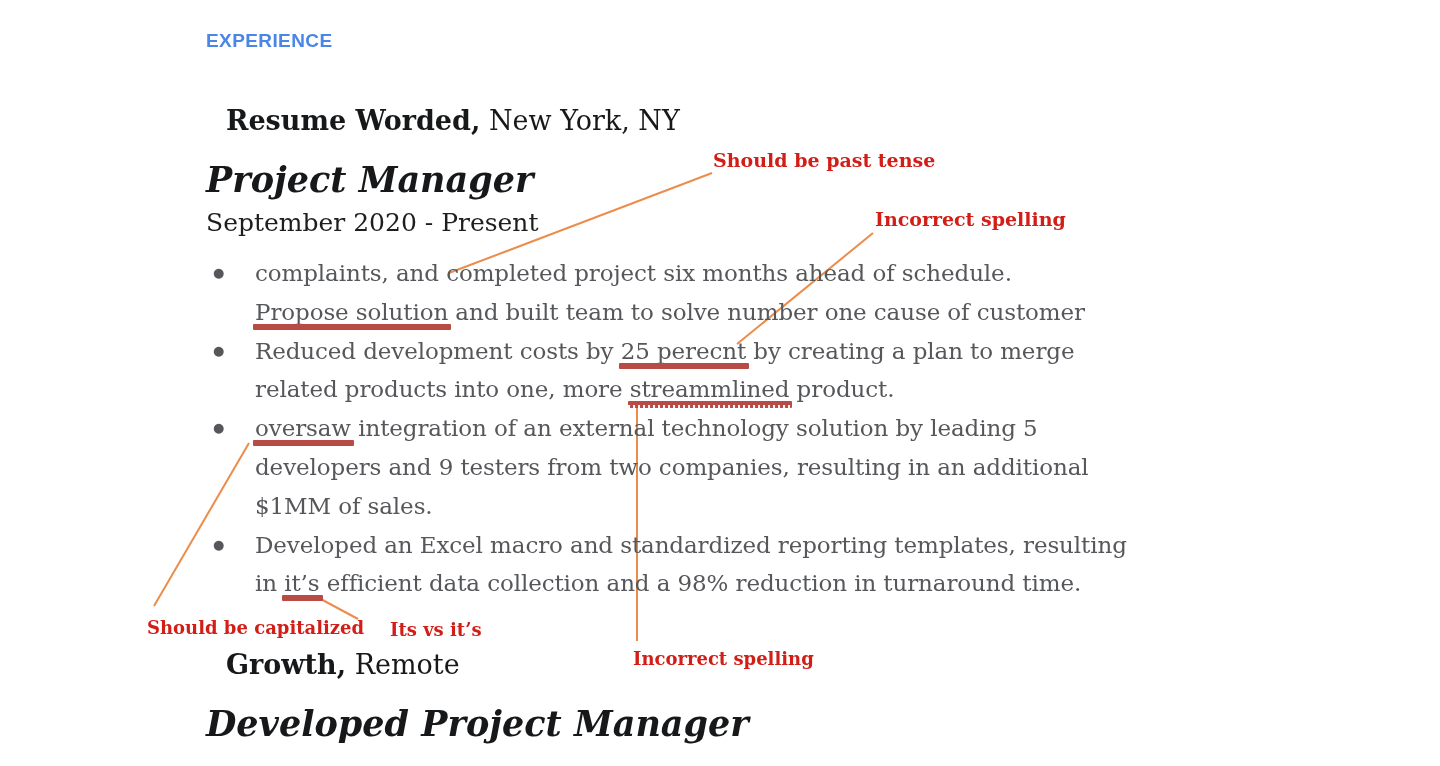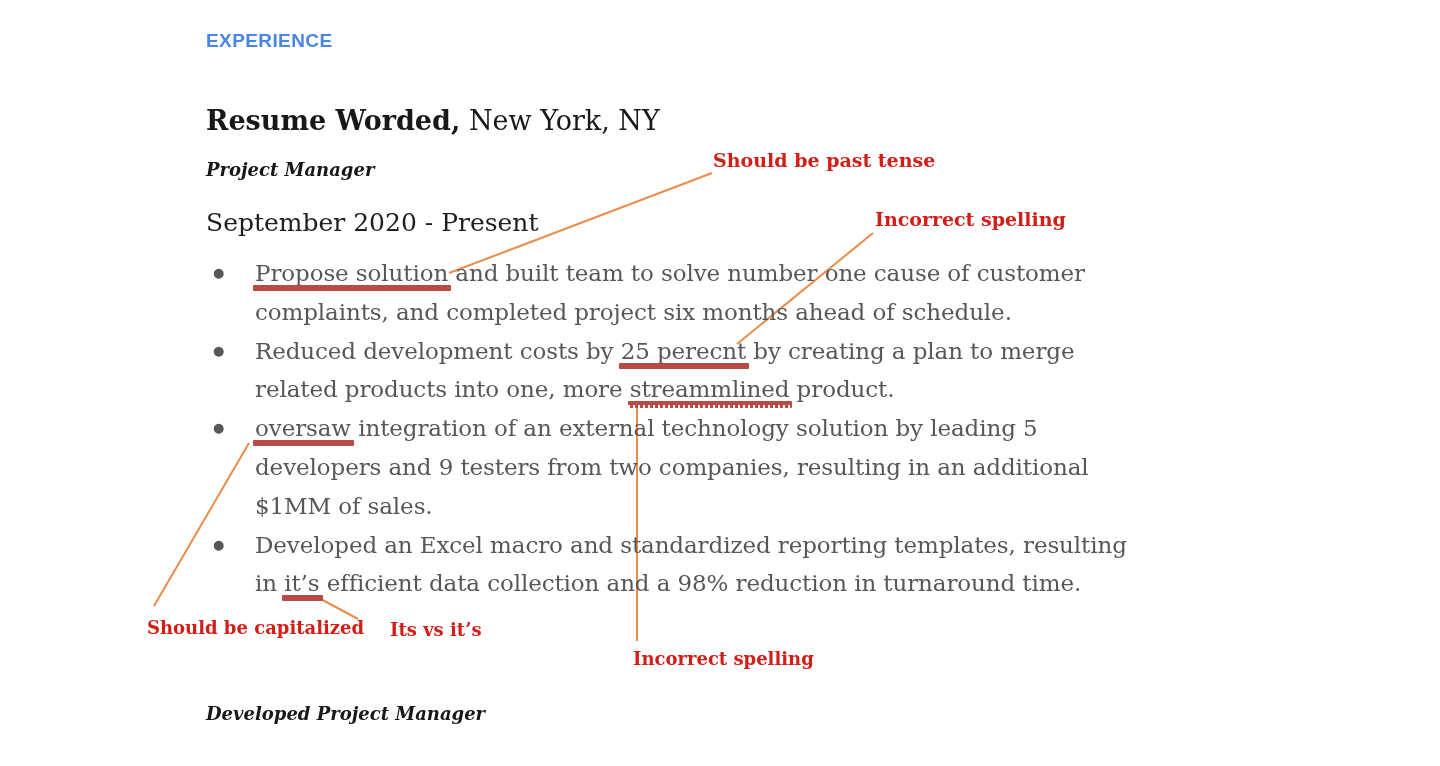--- a/index.html
+++ b/index.html
@@ -28,27 +28,27 @@
     color: #4a86e8;
   }
   .company {
     position: absolute;
     left: 206px;
     font-size: 27px;
     color: #17181a;
     line-height: 1.25;
     white-space: nowrap;
   }
-  .company .b { font-weight: bold; }
+  .company .b { font-weight: bold; margin-left: 20px; }
   .c1 { top: 104px; }
   .c2 { top: 648px; }
   .jobtitle {
     position: absolute;
     left: 206px;
-    font-size: 18px;
+    font-size: 35px;
     font-weight: bold;
     font-style: italic;
     color: #17181a;
     white-space: nowrap;
   }
   .t1 { top: 159px; }
   .t2 { top: 703px; }
   .dates {
     position: absolute;
     left: 206px; top: 208px;
@@ -135,38 +135,39 @@
   <div class="section-heading">EXPERIENCE</div>
 
   <div class="company c1"><span class="b">Resume Worded,</span><span> New York, NY</span></div>
 
   <div class="jobtitle t1">Project Manager</div>
 
   <div class="dates">September 2020 - Present</div>
 
   <ul class="bullets">
       <li>
+        <span class="bline"><span>complaints, and completed project six months ahead of schedule.</span></span>
         <span class="bline"><span class="mark">Propose solution</span><span> and built team to solve number one cause of customer</span></span>
-        <span class="bline"><span>complaints, and completed project six months ahead of schedule.</span></span>
       </li>
       <li>
         <span class="bline"><span>Reduced development costs by </span><span class="mark">25 perecnt</span><span> by creating a plan to merge</span></span>
         <span class="bline"><span>related products into one, more </span><span class="mark dotted">streammlined</span><span> product.</span></span>
       </li>
       <li>
         <span class="bline"><span class="mark">oversaw</span><span> integration of an external technology solution by leading 5</span></span>
         <span class="bline"><span>developers and 9 testers from two companies, resulting in an additional</span></span>
         <span class="bline"><span>$1MM of sales.</span></span>
       </li>
       <li>
         <span class="bline"><span>Developed an Excel macro and standardized reporting templates, resulting</span></span>
         <span class="bline"><span>in </span><span class="mark">it’s</span><span> efficient data collection and a 98% reduction in turnaround time.</span></span>
       </li>
     </ul>
 
+  <div class="company c2"><span class="b">Growth,</span><span> Remote</span></div>
 
   <div class="jobtitle t2">Developed Project Manager</div>
 
   <div class="ann ann-past">Should be past tense</div>
   <div class="ann ann-spell-top">Incorrect spelling</div>
   <div class="ann ann-cap">Should be capitalized</div>
   <div class="ann ann-its">Its vs it’s</div>
   <div class="ann ann-spell-bot">Incorrect spelling</div>
 </div>
 

